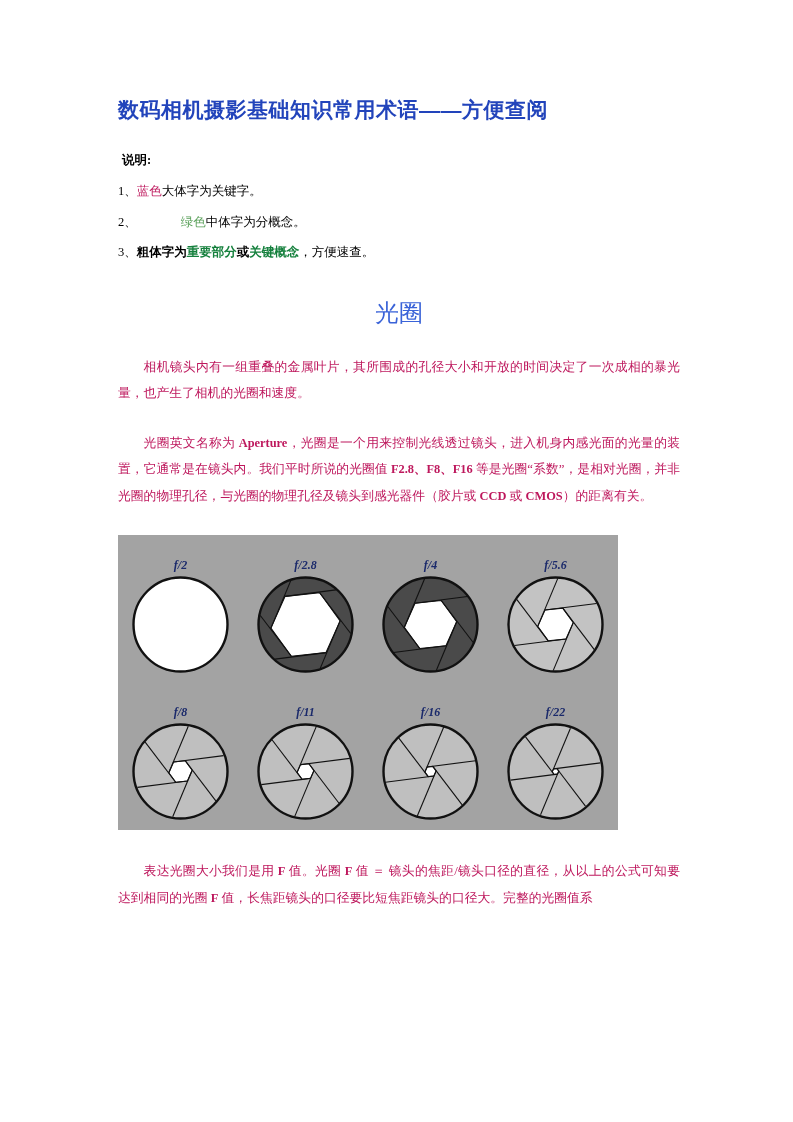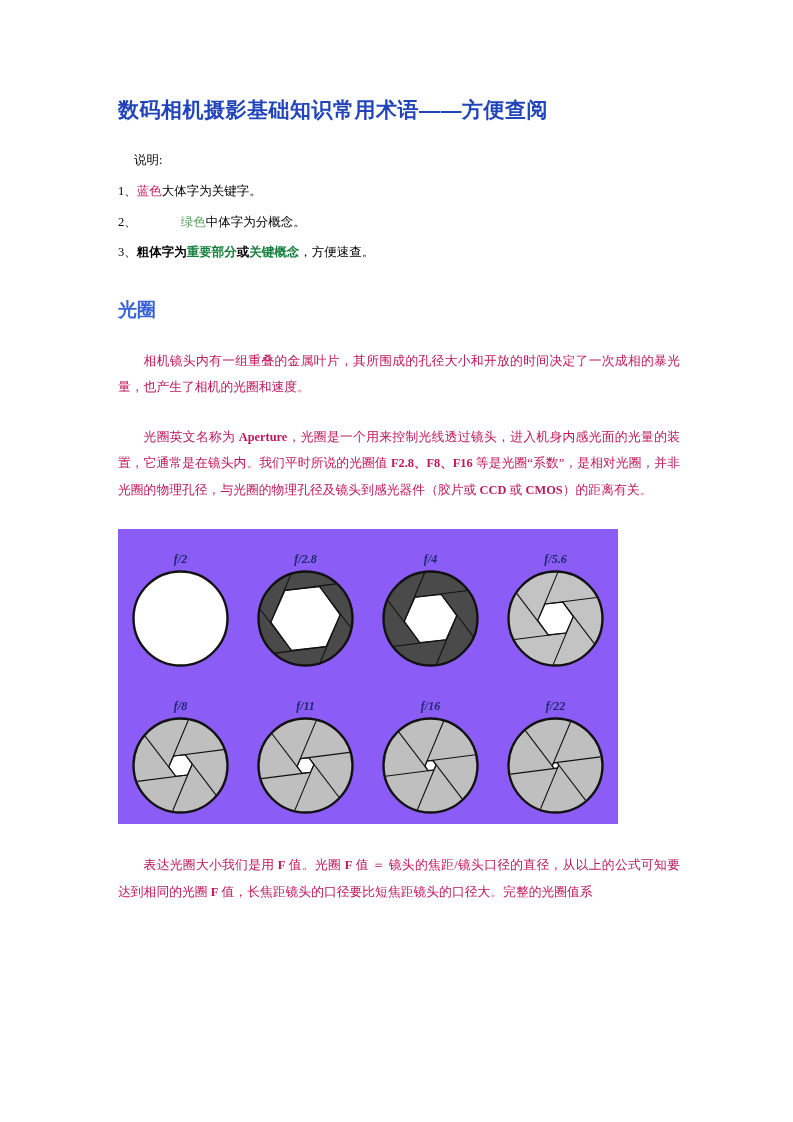--- a/index.html
+++ b/index.html
@@ -44,40 +44,42 @@
     white-space: nowrap;
   }
 
   
   .legend {
     margin: 0 0 26px 0;
   }
   .legend-label {
     font-size: 12.5px;
     line-height: 1.25;
-    margin: 0 0 15px 16px;
+    margin: 0 0 15px 4px;
+    font-weight: bold;
   }
   .legend-item {
     font-size: 12.5px;
     line-height: 1.25;
     margin: 0 0 15px 0;
   }
   .sw-blue  { color: #be185d; }
   .sw-green { color: #5aa05a; margin-left: 44px; }
   .sw-red   { color: #15803d; }
   .bold     { font-weight: bold; font-family: Liberation Serif, serif; }
 
   
   .section-heading {
     font-family: "Liberation Sans", "DejaVu Sans", sans-serif;
-    font-size: 19px;
-    font-weight: bold;
+    font-size: 24px;
+    font-weight: normal;
     color: #3a63d8;
     margin: 38px 0 26px 0;
     line-height: 1.2;
+    text-align: center;
   }
 
   
   .para {
     font-size: 12.8px;
     line-height: 2.05;
     text-align: justify;
     text-justify: inter-ideograph;
     margin: 0 0 24px 0;
     text-indent: 2em;
@@ -86,21 +88,21 @@
   .para .bold {
     font-family: Liberation Serif, serif;
     font-weight: bold;
     font-size: 12.4px;
   }
 
   
   .figure {
     margin: 26px 0 28px 0;
     width: 500px;
-    background: #8b5cf6;
+    background: #a3a3a3;
   }
   .figure svg {
     display: block;
   }
 </style>
 </head>
 <body>
 
 <div class="page">
   <div class="content">

